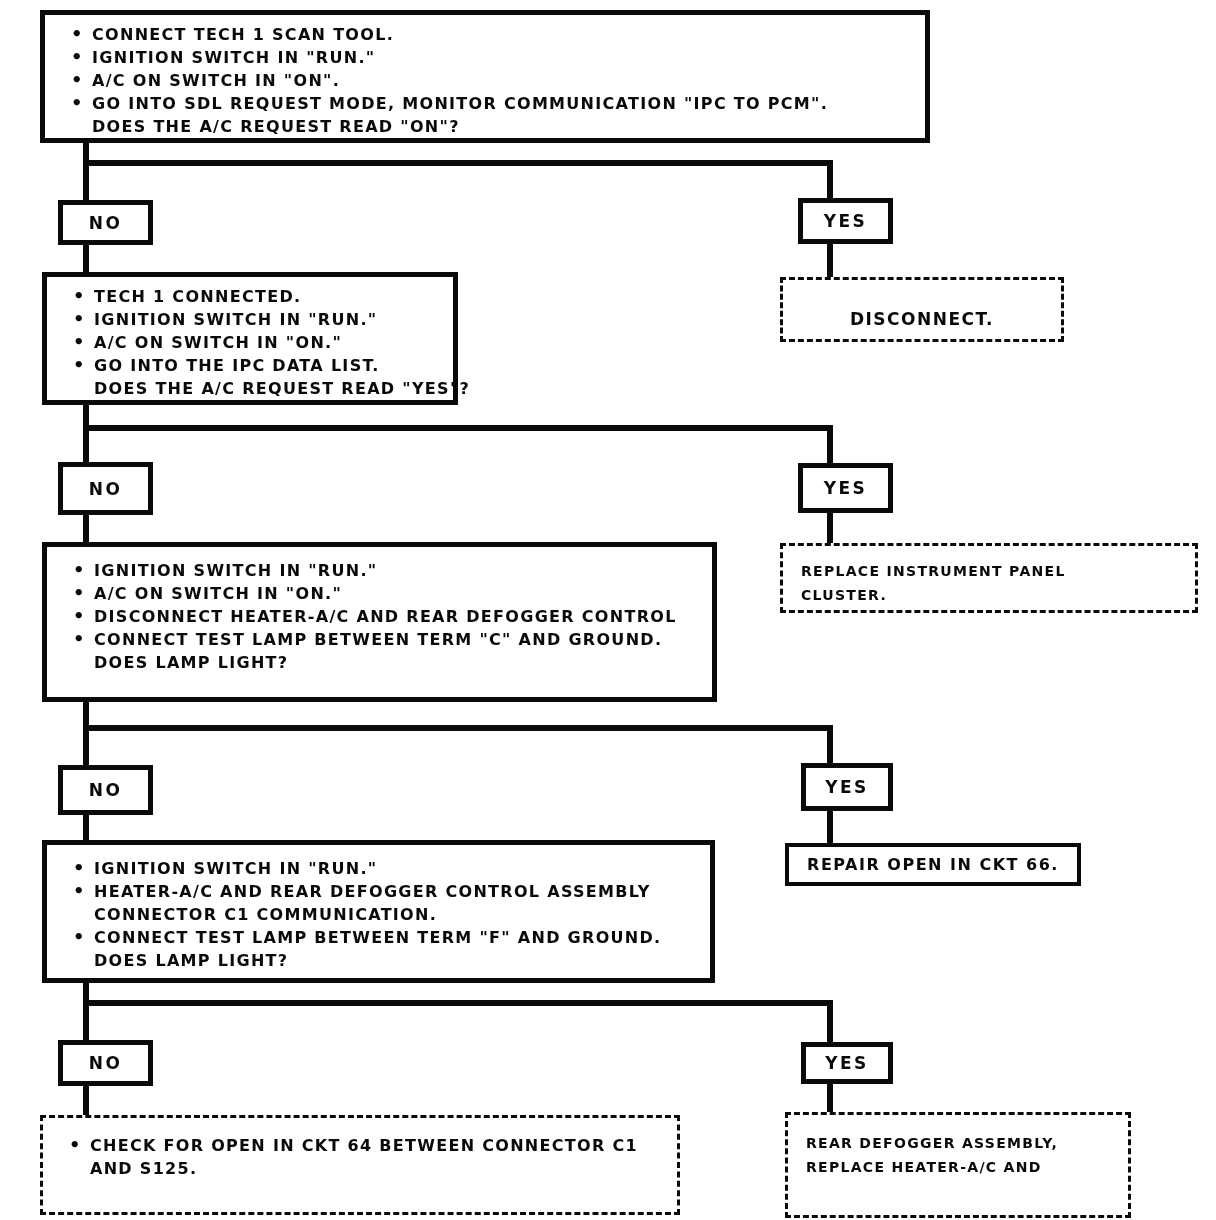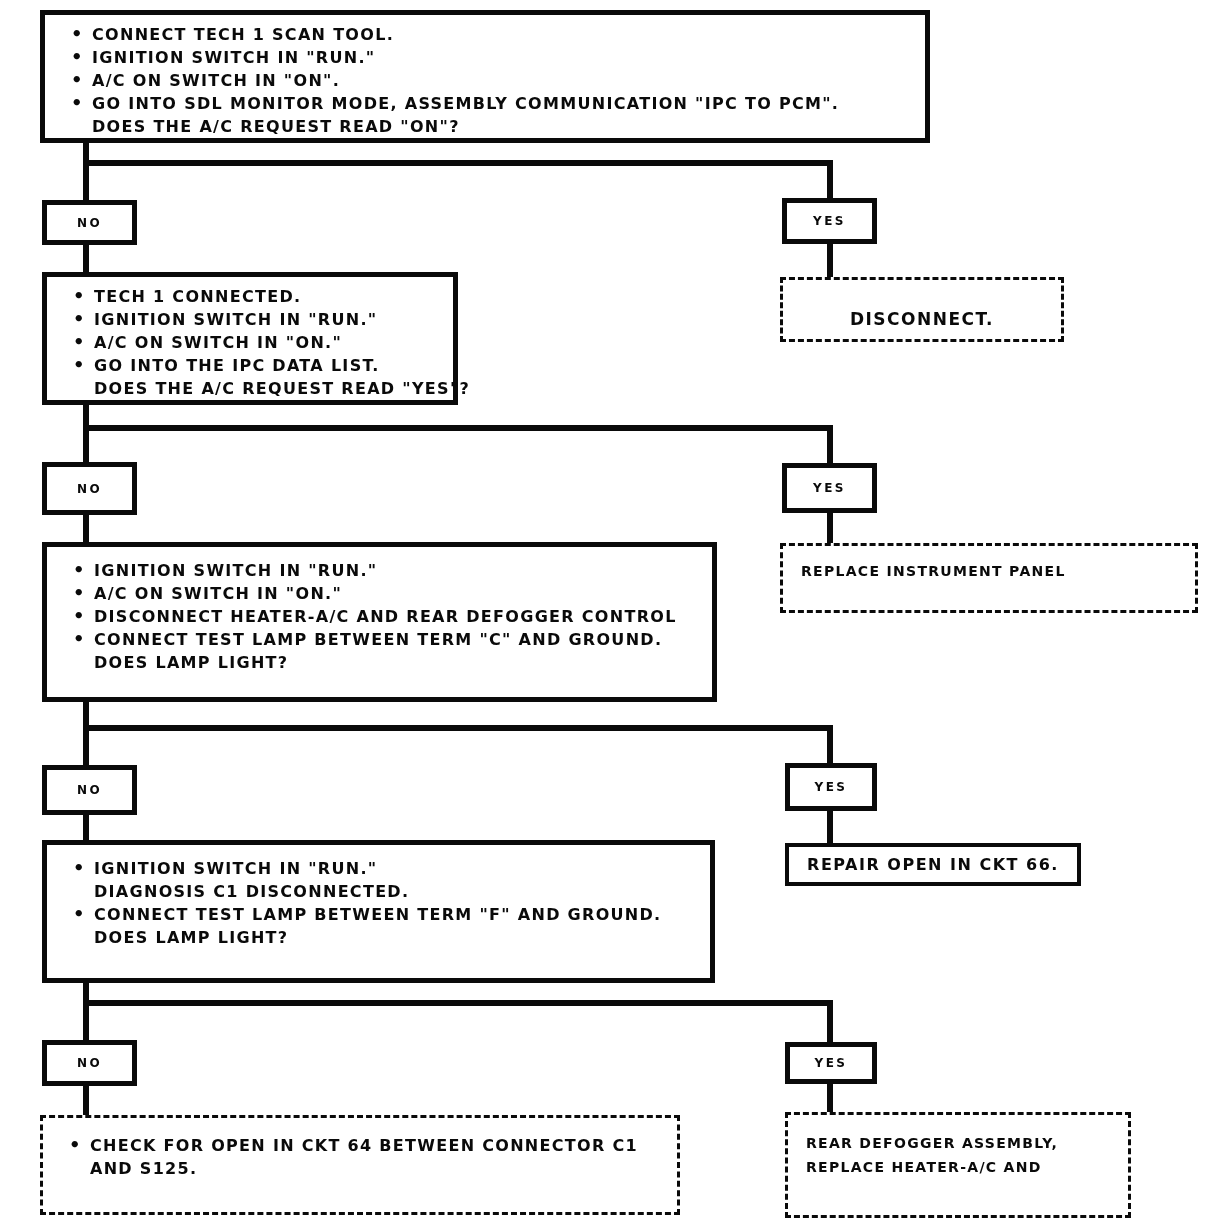--- a/index.html
+++ b/index.html
@@ -12,41 +12,41 @@
   .solid  { border:5px solid #0a0a0a; }
   .solid4 { border:4px solid #0a0a0a; }
   .dashed { border:3px dashed #0a0a0a; }
   .step { font-size:16px; line-height:23px; letter-spacing:1.3px; padding-top:8px; }
   .line { position:relative; padding-left:47px; white-space:nowrap; }
   .line.bullet::before {
     content:"\2022"; position:absolute; left:26px; top:-1px; font-size:18px;
   }
   .label-box {
     display:flex; align-items:center; justify-content:center;
-    font-size:12px; letter-spacing:2.5px;
+    font-size:17px; letter-spacing:2.5px;margin-left:16px;
   }
   .result { font-size:14px; line-height:24px; letter-spacing:1.3px; }
   .result .rline { padding-left:18px; white-space:nowrap; }
   .center-box { display:flex; align-items:center; justify-content:center; }
   .bottom-box { display:flex; align-items:flex-end; justify-content:center; padding-bottom:10px; font-size:17px; letter-spacing:1.5px; }
   .pad-top { padding-top:13px; }
   .line-v, .line-h { position:absolute; background:#0a0a0a; }
   .line-v { width:6px; }
   .line-h { height:6px; }
 </style>
 </head>
 <body>
 
 <div id="canvas">
 
   <div class="box solid step" style="left:40px; top:10px; width:890px; height:133px;">
     <div class="line bullet">CONNECT TECH 1 SCAN TOOL.</div>
     <div class="line bullet">IGNITION SWITCH IN "RUN."</div>
     <div class="line bullet">A/C ON SWITCH IN "ON".</div>
-    <div class="line bullet">GO INTO SDL MONITOR MODE, ASSEMBLY COMMUNICATION "IPC TO PCM".</div>
+    <div class="line bullet">GO INTO SDL REQUEST MODE, MONITOR COMMUNICATION "IPC TO PCM".</div>
     <div class="line">DOES THE A/C REQUEST READ "ON"?</div>
   </div>
 
   <div class="line-v" style="left:83px; top:143px; height:57px;"></div>
   <div class="line-h" style="left:83px; top:160px; width:750px;"></div>
   <div class="line-v" style="left:827px; top:160px; height:40px;"></div>
 
   <div class="box solid label-box" style="left:42px; top:200px; width:95px; height:45px;">NO</div>
   <div class="box solid label-box" style="left:782px; top:198px; width:95px; height:46px;">YES</div>
 
@@ -78,35 +78,37 @@
   <div class="box solid step" style="left:42px; top:542px; width:675px; height:160px; padding-top:12px;">
     <div class="line bullet">IGNITION SWITCH IN "RUN."</div>
     <div class="line bullet">A/C ON SWITCH IN "ON."</div>
     <div class="line bullet">DISCONNECT HEATER-A/C AND REAR DEFOGGER CONTROL</div>
     <div class="line bullet">CONNECT TEST LAMP BETWEEN TERM "C" AND GROUND.</div>
     <div class="line">DOES LAMP LIGHT?</div>
   </div>
 
   <div class="box dashed result pad-top" style="left:780px; top:543px; width:418px; height:70px;">
     <div class="rline">REPLACE INSTRUMENT PANEL</div>
+    <div class="rline">CLUSTER.</div>
   </div>
 
   <div class="line-v" style="left:83px; top:702px; height:63px;"></div>
   <div class="line-h" style="left:83px; top:725px; width:750px;"></div>
   <div class="line-v" style="left:827px; top:725px; height:38px;"></div>
 
   <div class="box solid label-box" style="left:42px; top:765px; width:95px; height:50px;">NO</div>
   <div class="box solid label-box" style="left:785px; top:763px; width:92px; height:48px;">YES</div>
 
   <div class="line-v" style="left:83px; top:815px; height:25px;"></div>
   <div class="line-v" style="left:827px; top:811px; height:32px;"></div>
 
   <div class="box solid step" style="left:42px; top:840px; width:673px; height:143px; padding-top:12px;">
     <div class="line bullet">IGNITION SWITCH IN "RUN."</div>
-    <div class="line">DIAGNOSIS C1 DISCONNECTED.</div>
+    <div class="line bullet">HEATER-A/C AND REAR DEFOGGER CONTROL ASSEMBLY</div>
+    <div class="line">CONNECTOR C1 COMMUNICATION.</div>
     <div class="line bullet">CONNECT TEST LAMP BETWEEN TERM "F" AND GROUND.</div>
     <div class="line">DOES LAMP LIGHT?</div>
   </div>
 
   <div class="box solid4 center-box" style="left:785px; top:843px; width:296px; height:43px; font-size:16px; letter-spacing:1.5px;">
     <span>REPAIR OPEN IN CKT 66.</span>
   </div>
 
   <div class="line-v" style="left:83px; top:983px; height:57px;"></div>
   <div class="line-h" style="left:83px; top:1000px; width:750px;"></div>

